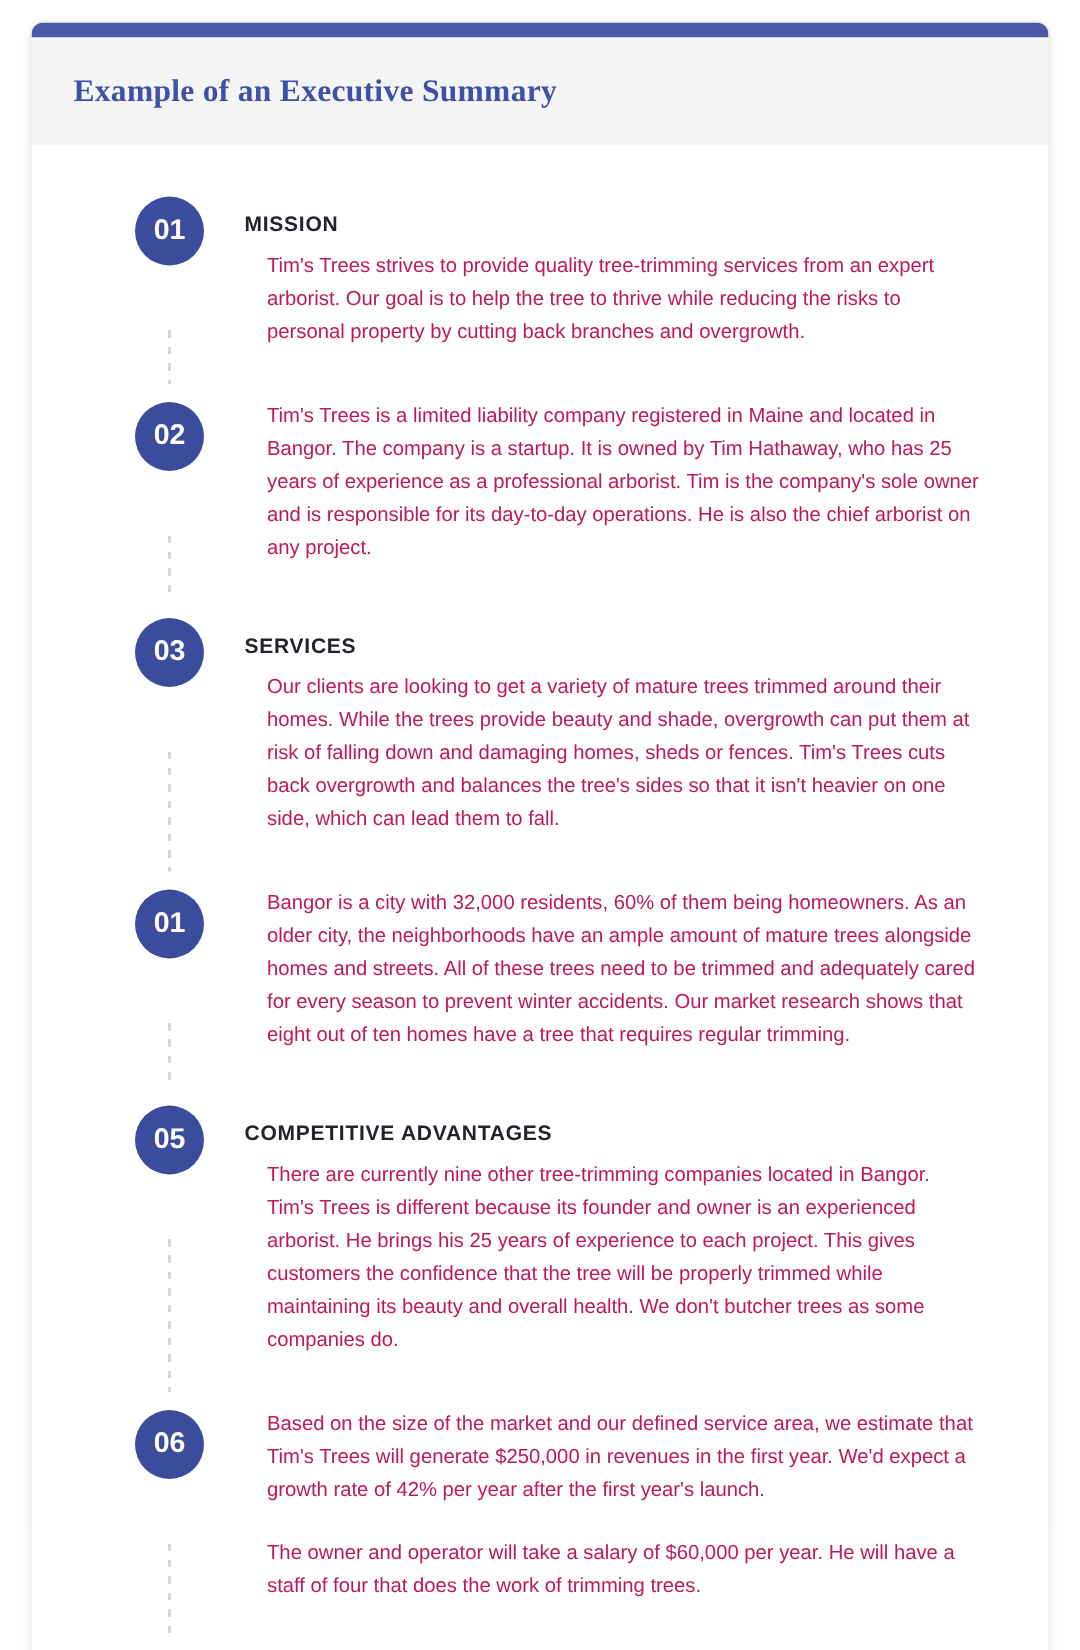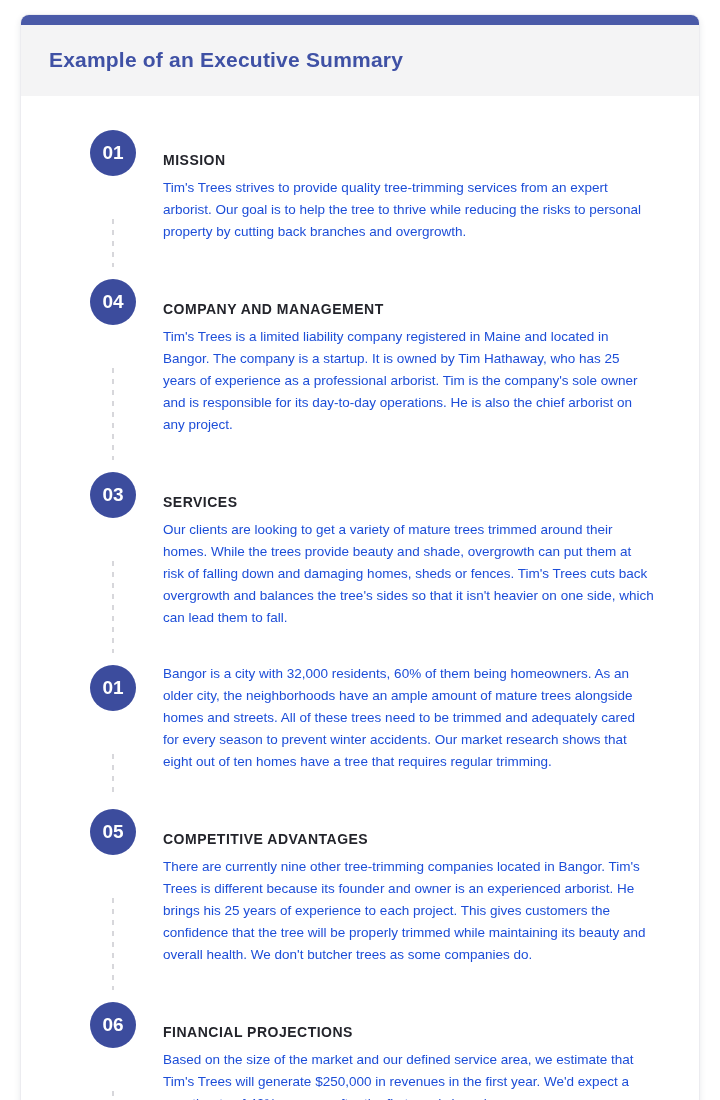--- a/index.html
+++ b/index.html
@@ -22,20 +22,21 @@
 
   .card-header {
     background: #f4f4f5;
     padding: 23px 28px 24px 28px;
   }
   .card-title {
     color: #3f51a5;
     font-size: 21px;
     font-weight: 700;
     letter-spacing: 0.2px;
+    font-family: Liberation Serif, serif;
   }
 
   .card-body {
     background: #ffffff;
     padding: 32px 45px 10px 68px;
     min-height: 946px;
   }
 
   .section {
     display: flex;
@@ -73,27 +74,28 @@
   .section-content {
     margin-left: 26px;
     padding-bottom: 34px;
     max-width: 496px;
   }
   .section-heading {
     color: #23242b;
     font-size: 14px;
     font-weight: 700;
     letter-spacing: 0.5px;
-    margin-top: 24px;
+    margin-top: 12px;
     margin-bottom: 9px;
   }
   .body-text {
-    color: #1d4ed8;
+    color: #be185d;
     font-size: 13.5px;
     line-height: 22px;
+    margin-left: 15px;
   }
   .body-text + .body-text { margin-top: 20px; }
 </style>
 </head>
 <body>
 
 <div class="card">
   <div class="top-bar"></div>
 
   <div class="card-header">
@@ -109,25 +111,24 @@
     <div class="section-content">
       <div class="section-heading">MISSION</div>
       <div>
             <p class="body-text">Tim's Trees strives to provide quality tree-trimming services from an expert arborist. Our goal is to help the tree to thrive while reducing the risks to personal property by cutting back branches and overgrowth.</p>
           </div>
     </div>
   </div>
 
   <div class="section">
     <div class="timeline-col">
-      <div class="num-circle">04</div>
+      <div class="num-circle">02</div>
       <div class="connector"></div>
     </div>
     <div class="section-content">
-      <div class="section-heading">COMPANY AND MANAGEMENT</div>
       <div>
             <p class="body-text">Tim's Trees is a limited liability company registered in Maine and located in Bangor. The company is a startup. It is owned by Tim Hathaway, who has 25 years of experience as a professional arborist. Tim is the company's sole owner and is responsible for its day-to-day operations. He is also the chief arborist on any project.</p>
           </div>
     </div>
   </div>
 
   <div class="section">
     <div class="timeline-col">
       <div class="num-circle">03</div>
       <div class="connector"></div>
@@ -164,21 +165,20 @@
           </div>
     </div>
   </div>
 
   <div class="section">
     <div class="timeline-col">
       <div class="num-circle">06</div>
       <div class="connector"></div>
     </div>
     <div class="section-content">
-      <div class="section-heading">FINANCIAL PROJECTIONS</div>
       <div>
             <p class="body-text">Based on the size of the market and our defined service area, we estimate that Tim's Trees will generate $250,000 in revenues in the first year. We'd expect a growth rate of 42% per year after the first year's launch.</p>
             <p class="body-text">The owner and operator will take a salary of $60,000 per year. He will have a staff of four that does the work of trimming trees.</p>
           </div>
     </div>
   </div>
 
 </div>
 
 </div>

